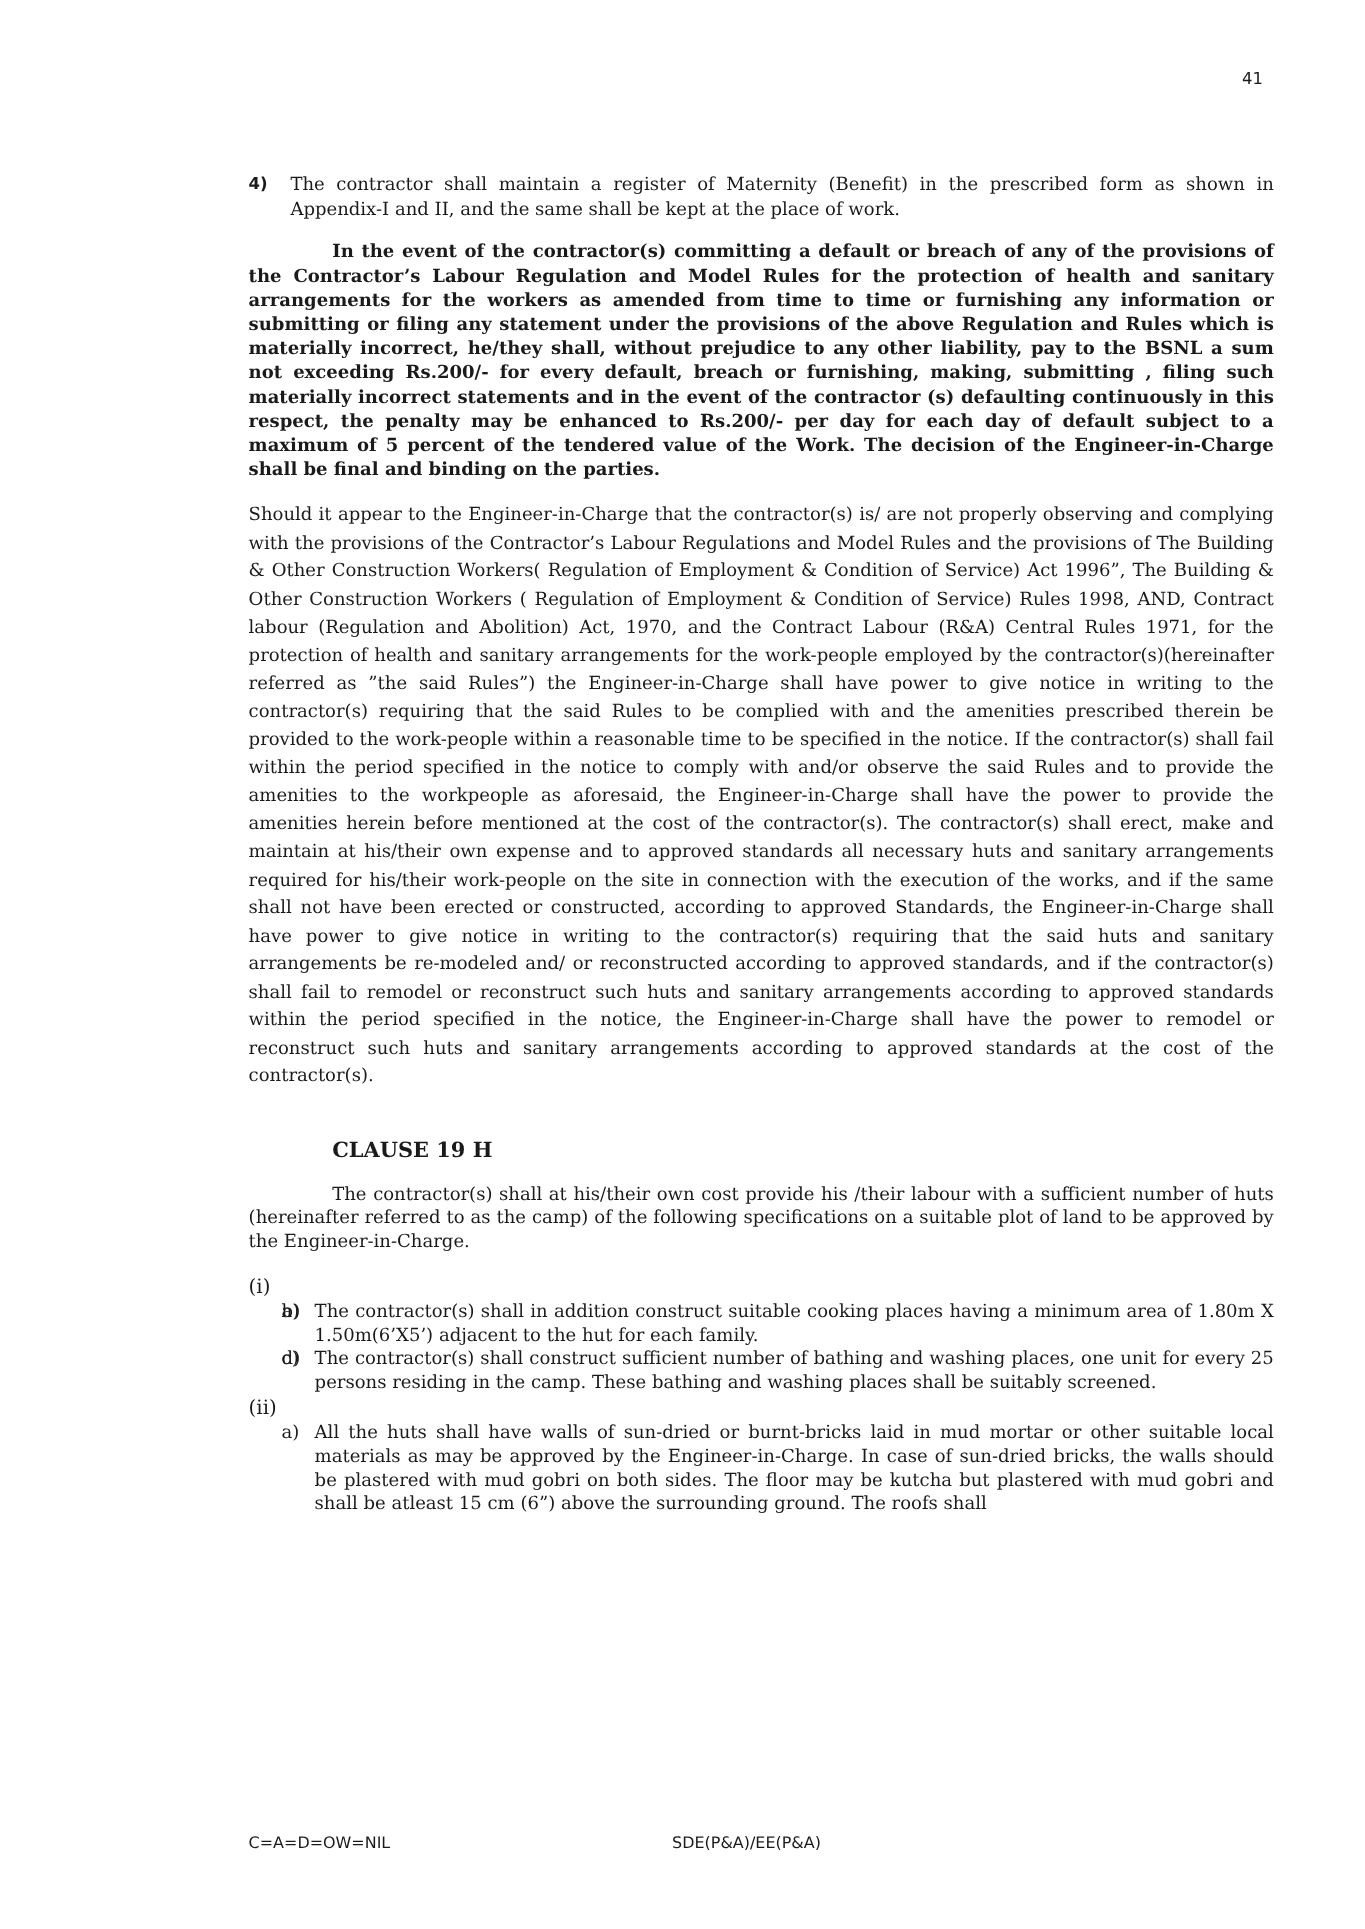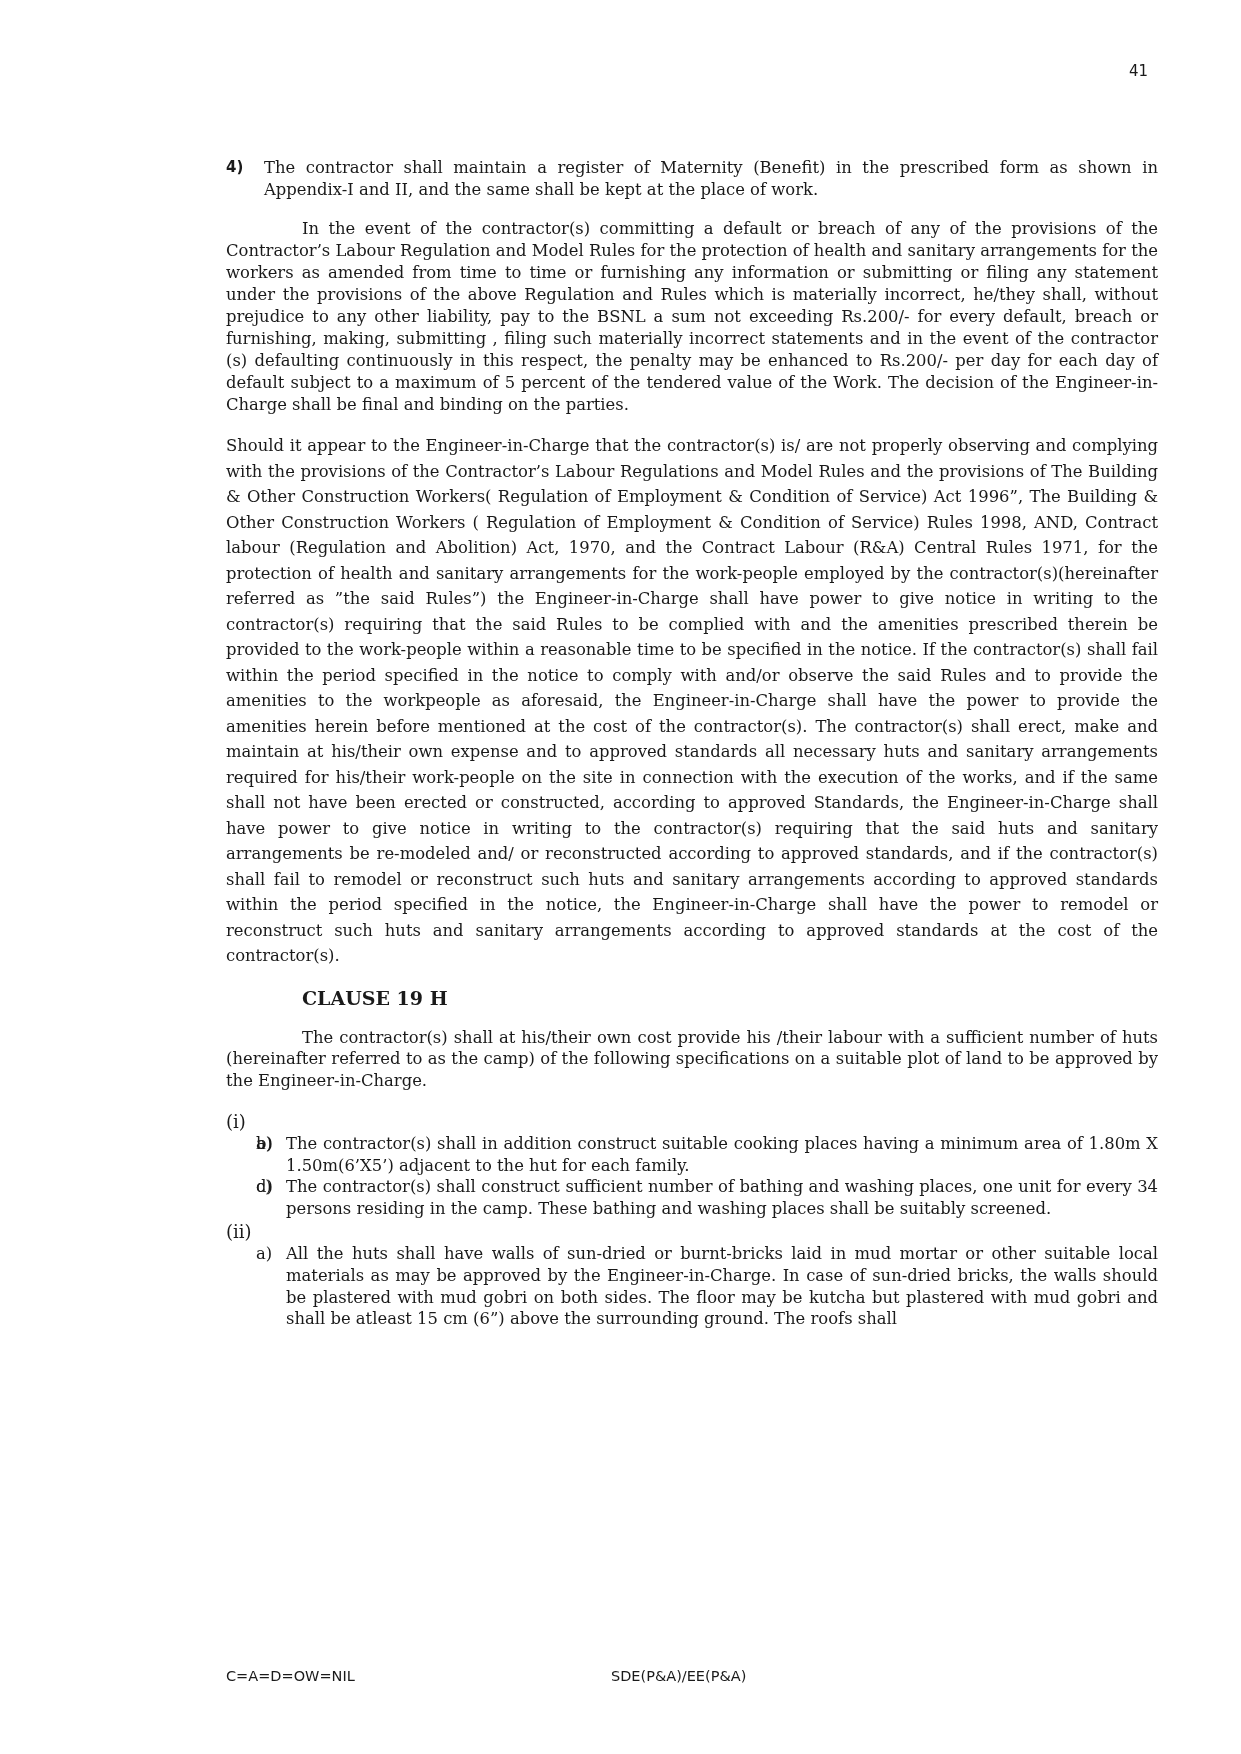--- a/index.html
+++ b/index.html
@@ -3,21 +3,21 @@
 <meta charset="utf-8">
 <style>
   html, body { margin: 0; padding: 0; background: #ffffff; }
   body { width: 1241px; height: 1754px; position: relative; overflow: hidden; color: #1a1a1a; }
   .page-num { position: absolute; left: 1129px; top: 62px; font-family: "DejaVu Sans", sans-serif; font-size: 15px; }
   .content { position: absolute; left: 226px; top: 157px; width: 932px; font-family: "DejaVu Serif", serif; font-size: 16.4px; }
   .just { text-align: justify; margin: 0; }
   .item4 { position: relative; padding-left: 38px; line-height: 21.5px; margin: 0; }
   .item4 .num { position: absolute; left: 0; top: 0; font-family: "DejaVu Sans", sans-serif; font-weight: bold; font-size: 15px; }
   .clause { font-weight: bold; font-size: 19px; margin: 0; padding-left: 76px; }
-  .p1 { line-height: 22px; text-indent: 76px; }
+  .p1 { line-height: 22px; text-indent: 76px; font-weight: bold; }
   .p2 { line-height: 25.5px; }
   .p3 { line-height: 21.5px; text-indent: 76px; }
   .roman { font-size: 18px; margin: 0; line-height: 22px; }
   .sub { position: relative; padding-left: 60px; line-height: 21.6px; margin: 0; text-align: justify; }
   .sub .lbl { position: absolute; left: 30px; top: 0; }
   .footer { position: absolute; top: 1668px; font-family: "DejaVu Sans", sans-serif; font-size: 14.5px; }
   .foot-left { left: 226px; text-align: right; }
   .foot-mid { left: 611px; text-align: center; }
 </style>
 </head>
@@ -30,40 +30,40 @@
   <p class="item4 just">
     <span class="num">4)</span>
     <span>The contractor shall maintain a register of Maternity (Benefit) in the prescribed form as shown in Appendix-I and II, and the same shall be kept at the place of work.</span>
   </p>
 
 
   <p class="just p1" style="margin-top:18px;">In the event of the contractor(s) committing a default or breach of any of the provisions of the Contractor’s Labour Regulation and Model Rules for the protection of health and sanitary arrangements for the workers as amended from time to time or furnishing any information or submitting or filing any statement under the provisions of the above Regulation and Rules which is materially incorrect, he/they shall, without prejudice to any other liability, pay to the BSNL a sum not exceeding Rs.200/- for every default, breach or furnishing, making, submitting , filing such materially incorrect statements and in the event of  the contractor (s) defaulting continuously in this respect, the penalty may be enhanced to Rs.200/- per day for each day of default subject to a maximum of 5 percent of the tendered value of the Work. The decision of the Engineer-in-Charge shall be final and binding on the parties.</p>
 
   <p class="just p2" style="margin-top:17px;">Should it appear to the Engineer-in-Charge that the contractor(s) is/ are not properly observing and complying with the provisions of the Contractor’s Labour Regulations and Model Rules and the provisions of The Building &amp; Other Construction Workers( Regulation of Employment &amp; Condition of Service) Act 1996”, The Building &amp; Other Construction Workers ( Regulation of Employment &amp; Condition of Service) Rules 1998, AND, Contract labour (Regulation and Abolition) Act, 1970, and the Contract Labour (R&amp;A) Central Rules 1971, for the protection of health and sanitary arrangements for the work-people employed by the contractor(s)(hereinafter referred as ”the said Rules”) the Engineer-in-Charge shall have  power to give notice in writing to the contractor(s) requiring that the said Rules to be complied with and the amenities prescribed therein be provided to the work-people within a reasonable time to be specified in the notice. If the contractor(s) shall fail within the period specified in the notice to comply with and/or observe the said Rules and to provide the amenities to the workpeople as aforesaid, the Engineer-in-Charge shall have the power to provide the amenities herein before mentioned at the cost of the contractor(s).  The contractor(s) shall erect, make and maintain at his/their own expense and to approved standards all necessary huts and sanitary arrangements required for his/their work-people on the site in connection with the execution of the works, and if the same shall not have been erected or constructed, according to approved Standards, the Engineer-in-Charge shall have power to give notice in writing to the contractor(s) requiring that the said huts and sanitary arrangements be re-modeled and/ or reconstructed according to approved standards, and if the contractor(s) shall fail to remodel or reconstruct such huts and sanitary arrangements according to approved standards within the period specified in the notice, the Engineer-in-Charge shall have the power to remodel or reconstruct such huts and sanitary arrangements according to approved standards at the cost of the contractor(s).</p>
 
-  <h2 class="clause" style="margin-top:18px;">CLAUSE 19 H</h2>
+  <h2 class="clause" style="margin-top:44px;">CLAUSE 19 H</h2>
 
   <p class="just p3" style="margin-top:18px;">The contractor(s) shall at his/their own cost provide his /their labour with a sufficient number of huts (hereinafter referred to as the camp) of the following specifications on a suitable plot of land to be approved by the Engineer-in-Charge.</p>
 
   <p class="roman" style="margin-top:20px;">(i)</p>
 
   <div>
     <p class="sub">
       <span class="lbl">a)</span>
     </p>
     <p class="sub">
       <span class="lbl">b)</span>
       <span>The contractor(s) shall in addition construct suitable cooking places having a minimum area of 1.80m X 1.50m(6’X5’) adjacent to the hut for each family.</span>
     </p>
     <p class="sub">
       <span class="lbl">c)</span>
     </p>
     <p class="sub">
       <span class="lbl">d)</span>
-      <span>The contractor(s) shall construct sufficient number of bathing and washing places, one unit for every 34 persons residing in the camp. These bathing and washing places shall be suitably screened.</span>
+      <span>The contractor(s) shall construct sufficient number of bathing and washing places, one unit for every 25 persons residing in the camp. These bathing and washing places shall be suitably screened.</span>
     </p>
   </div>
 
   <p class="roman" style="margin-top:2px;">(ii)</p>
 
   <div>
     <p class="sub">
       <span class="lbl">a)</span>
       <span>All the huts shall have walls of sun-dried or burnt-bricks laid in mud mortar or other suitable local materials as may be approved by the Engineer-in-Charge. In case of sun-dried bricks, the walls should be plastered with mud gobri on both sides. The floor may be kutcha but plastered with mud gobri and shall be atleast 15 cm (6”) above the surrounding ground. The roofs shall</span>
     </p>

